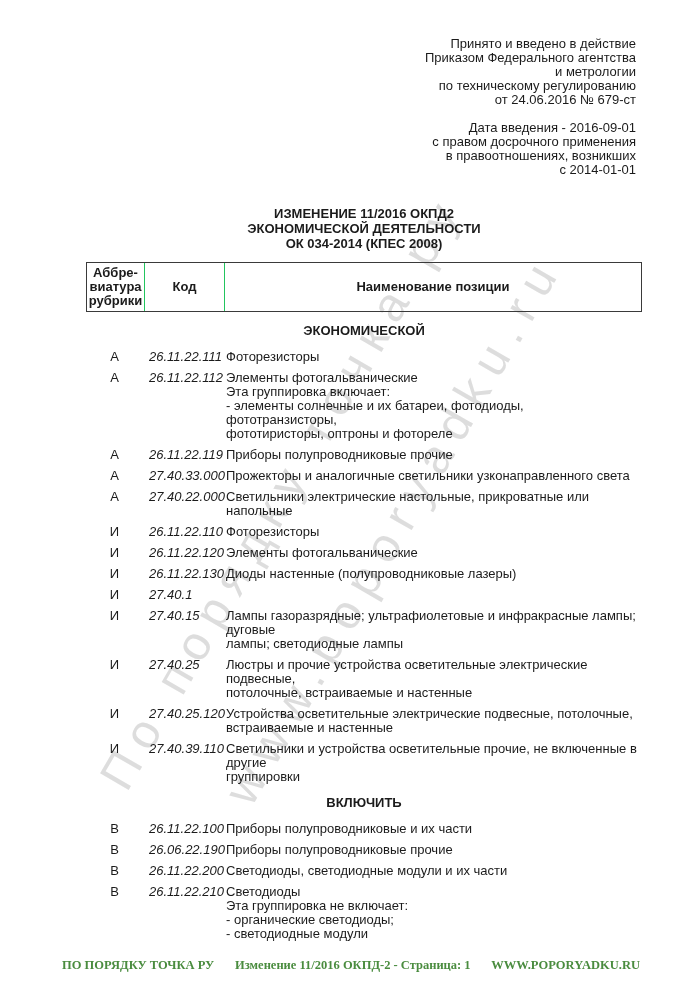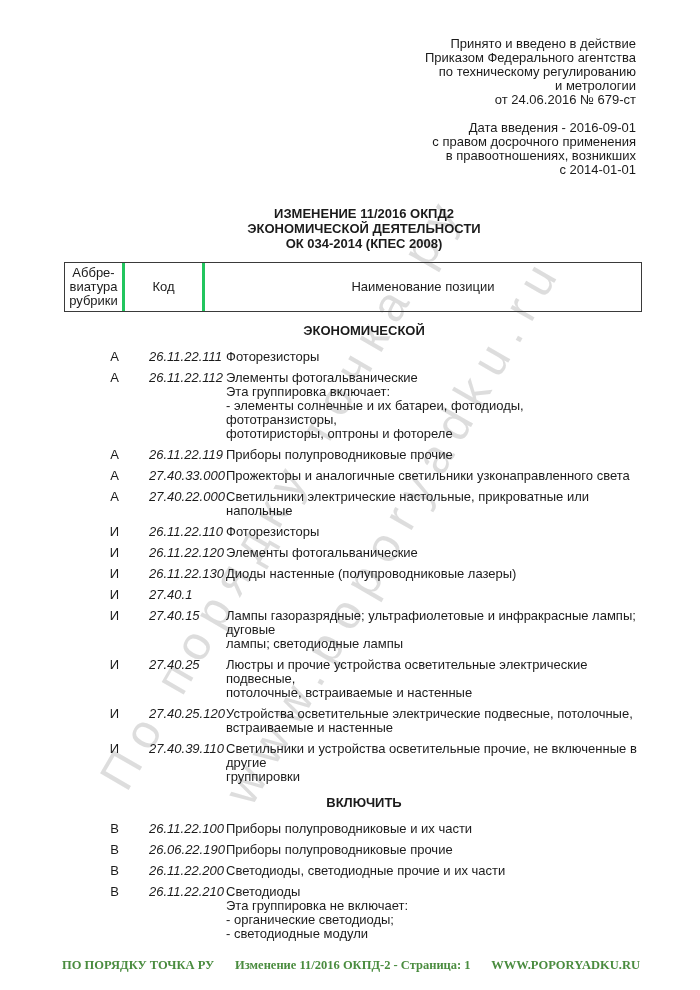--- a/index.html
+++ b/index.html
@@ -41,36 +41,36 @@
   .block-adoption { padding-top: 37px; }
   .block-intro { margin-top: 14px; }
   .doc-title {
     margin-top: 29px;
     text-align: center;
     font-weight: bold;
     line-height: 15px;
   }
   
   .table-header {
-    margin: 11px 58px 0 36px;
+    margin: 11px 58px 0 58px;
     display: grid;
     grid-template-columns: 57px 80px 1fr;
     border: 1px solid #3a3a3a;
     height: 48px;
-    font-weight: normal;
+    font-weight: bold;
   }
   .table-header .th {
     display: flex;
     align-items: center;
     justify-content: center;
     text-align: center;
     white-space: pre-line;
     line-height: 14px;
   }
-  .th-code, .th-name { border-left: 3px solid #22c55e; }
+  .th-code, .th-name { border-left: 1px solid #22c55e; }
   
   .section-heading {
     text-align: center;
     font-weight: bold;
     margin: 12px 0 12px 0;
   }
   .row {
     display: grid;
     grid-template-columns: 57px 83px 1fr;
     margin: 0 58px 7px 58px;
@@ -101,22 +101,22 @@
   <div class="watermark" style="color: rgb(200, 200, 200);">
     <div class="wm-line wm-line1">По порядку точка ру</div>
     <div class="wm-line wm-line2">www.poporyadku.ru</div>
   </div>
 
   <div class="content">
 
     <div class="block-right block-adoption">
       <div>Принято и введено в действие</div>
       <div>Приказом Федерального агентства</div>
+      <div>и метрологии</div>
       <div>по техническому регулированию</div>
-      <div>и метрологии</div>
       <div>от 24.06.2016 № 679-ст</div>
     </div>
 
     <div class="block-right block-intro">
       <div>Дата введения - 2016-09-01</div>
       <div>с правом досрочного применения</div>
       <div>в правоотношениях, возникших</div>
       <div>с 2014-01-01</div>
     </div>
 
@@ -214,21 +214,21 @@
           <div class="cell-name">Приборы полупроводниковые и их части</div>
         </div>
         <div class="row">
           <div class="cell-abbr">В</div>
           <div class="cell-code">26.06.22.190</div>
           <div class="cell-name">Приборы полупроводниковые прочие</div>
         </div>
         <div class="row">
           <div class="cell-abbr">В</div>
           <div class="cell-code">26.11.22.200</div>
-          <div class="cell-name">Светодиоды, светодиодные прочие и их части</div>
+          <div class="cell-name">Светодиоды, светодиодные модули и их части</div>
         </div>
         <div class="row">
           <div class="cell-abbr">В</div>
           <div class="cell-code">26.11.22.210</div>
           <div class="cell-name">Светодиоды
 Эта группировка не включает:
 - органические светодиоды;
 - светодиодные модули</div>
         </div>
       </div>

